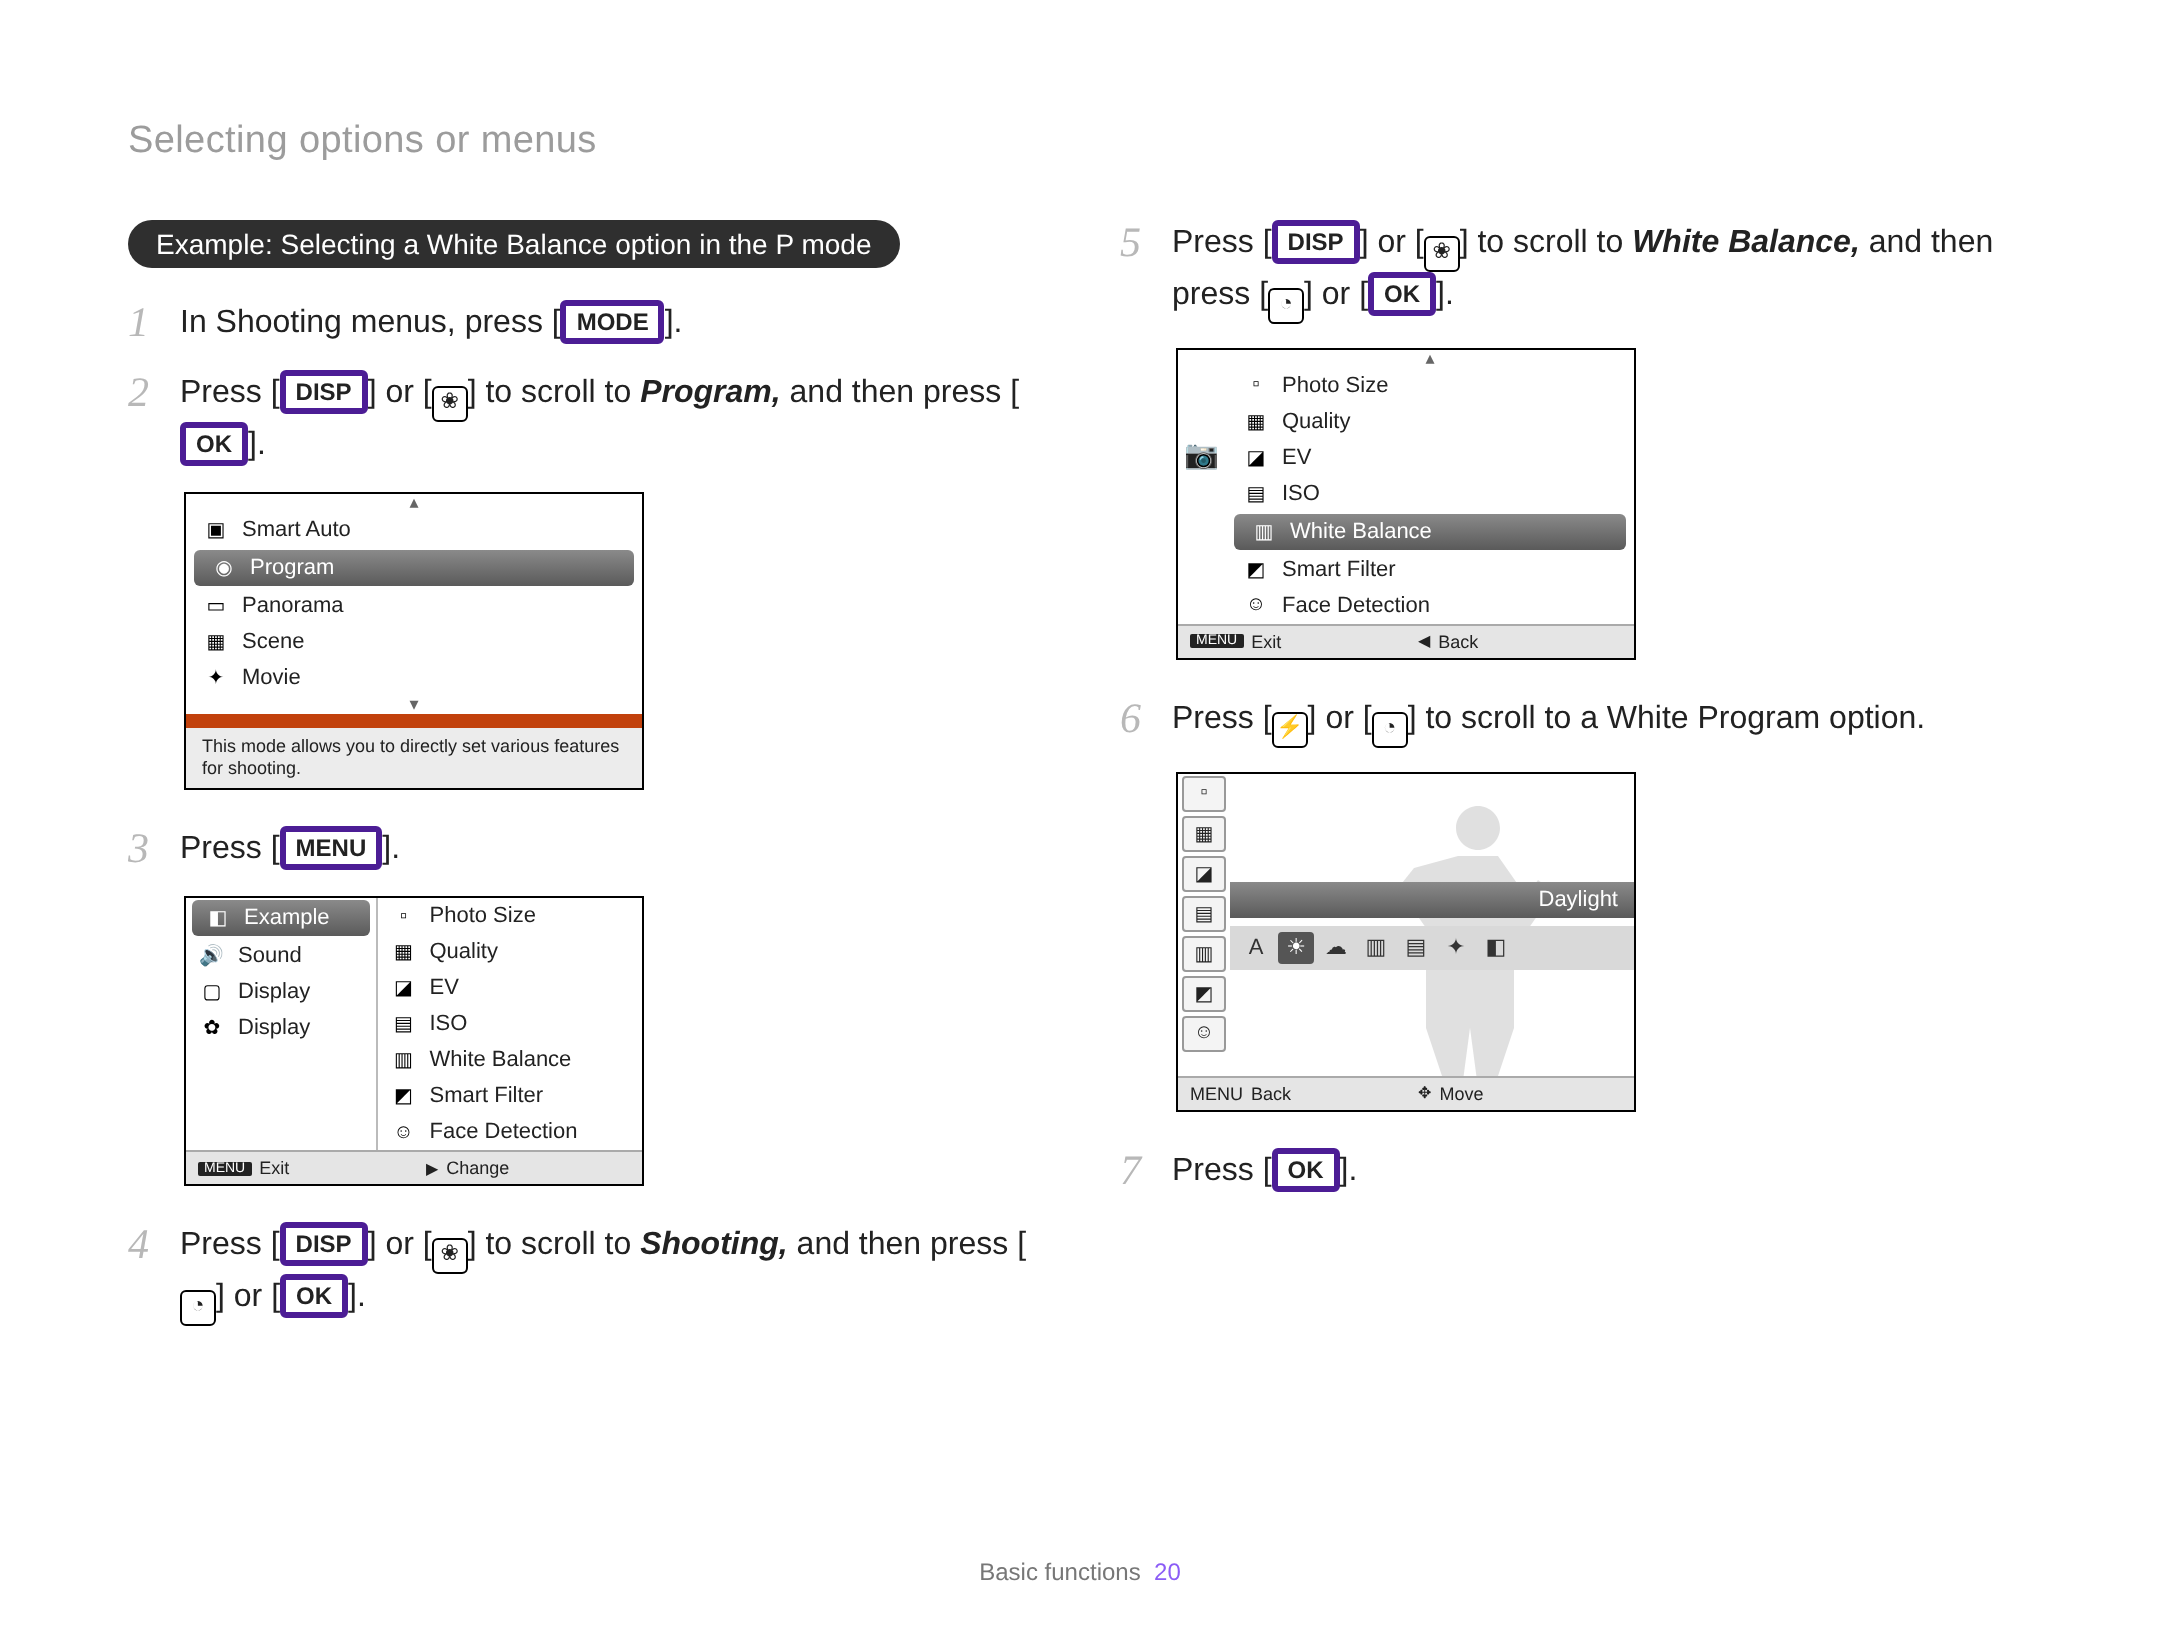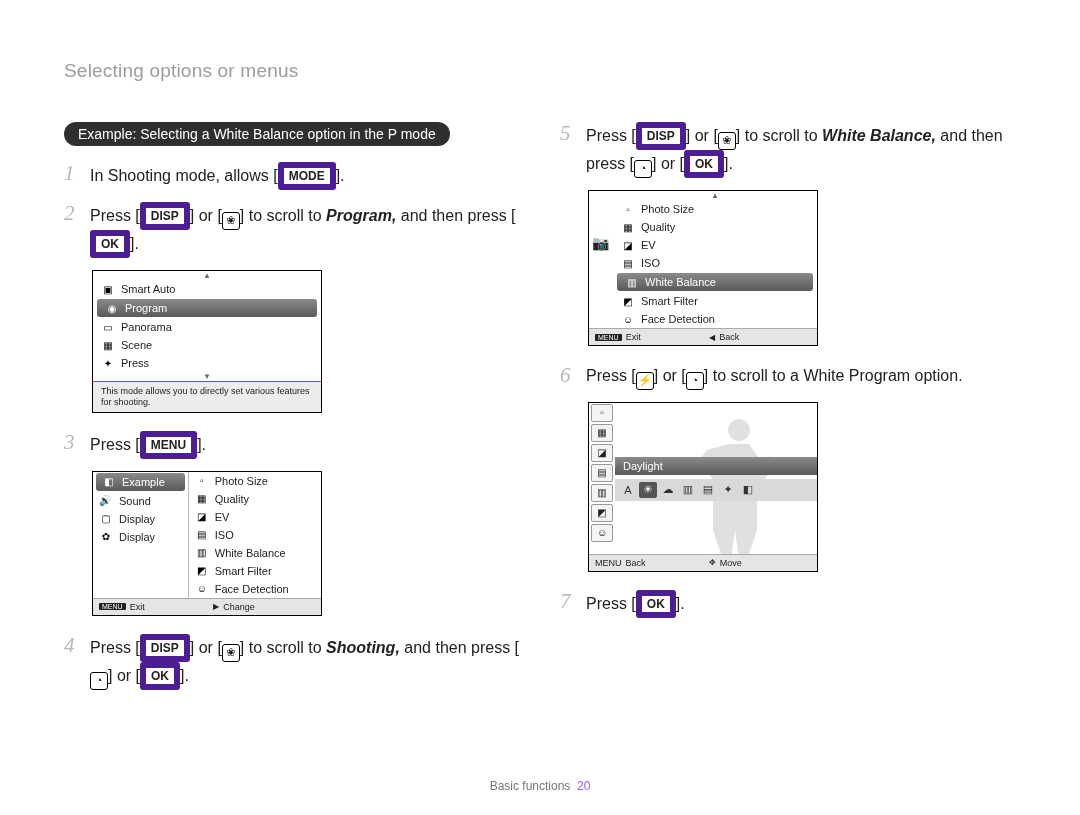--- a/index.html
+++ b/index.html
@@ -11,21 +11,21 @@
     color: #222;
     position: relative;
     padding: 60px 64px 40px 64px;
   }
   .header {
     font-size: 19px;
     font-weight: 300;
     color: #9c9c9c;
     font-style: normal;
     letter-spacing: 0.2px;
-    margin-bottom: 40px;
+    margin-bottom: 28px;
     font-family: "Arial Narrow", Arial, sans-serif;
   }
   .columns {
     display: flex;
     gap: 40px;
   }
   .col {
     flex: 1;
     min-width: 0;
   }
@@ -53,21 +53,21 @@
     font-weight: 400;
     font-family: Georgia, 'Times New Roman', serif;
     line-height: 1;
     padding-top: 1px;
     width: 16px;
     flex-shrink: 0;
   }
   .step-body { flex: 1; }
   .key {
     display: inline-block;
-    border: 6px solid #4c1d95;
+    border: 3px solid #4c1d95;
     border-radius: 3px;
     padding: 0 5px;
     font-size: 12px;
     font-weight: bold;
     line-height: 16px;
     vertical-align: 1px;
     background: #fff;
   }
   .key-icon {
     display: inline-flex;
@@ -111,21 +111,21 @@
     align-items: center;
     justify-content: center;
     font-size: 10px;
     color: #000;
   }
   .screen-row.sel .screen-icon { color:#fff; }
   .screen-caption {
     background: #ececec;
     font-size: 9px;
     padding: 4px 8px;
-    border-top: 1px solid #c2410c;
+    border-top: 7px solid #c2410c;
     line-height: 1.2;
   }
   .screen-footer {
     background: #e5e5e5;
     font-size: 9px;
     display: flex;
     border-top: 1px solid #aaa;
   }
   .screen-footer > div {
     flex: 1;
@@ -192,21 +192,21 @@
     background:rgba(0,0,0,0);
   }
   .sidebar-icons div {
     height:18px; display:flex; align-items:center; justify-content:center;
     font-size:10px; color:#222;
     border:1px solid #999; margin:1px 2px; border-radius:2px; background:#f4f4f4;
   }
   .wb-label-row {
     position:absolute; left:26px; right:0; top:54px;
     background:linear-gradient(#8a8a8a,#5a5a5a);
-    color:#fff; padding:3px 8px;
+    color:#fff; padding:3px 8px;text-align:right;
   }
   .wb-icons-row {
     position:absolute; left:26px; right:0; top:76px;
     background:#d9d9d9;
     display:flex; gap:2px; padding:3px 4px;
   }
   .wb-icons-row span {
     width:18px; height:16px; display:inline-flex; align-items:center; justify-content:center;
     font-size:11px; color:#333;
   }
@@ -243,21 +243,21 @@
 
 <div class="columns">
 
   <div class="col">
     <div class="pill">Example: Selecting a White Balance option in the P mode</div>
 
     
     <div class="step">
       <div class="stepnum">1</div>
       <div class="step-body">
-        <span>In Shooting mode, allows [</span><span class="key">MODE</span><span>].</span>
+        <span>In Shooting menus, press [</span><span class="key">MODE</span><span>].</span>
       </div>
     </div>
 
     
     <div class="step">
       <div class="stepnum">2</div>
       <div class="step-body">
         <span>Press [</span><span class="key">DISP</span><span>] or [</span><span class="key-icon">❀</span><span>] to scroll to </span><span class="bold">Program,</span><span> and then press [</span><span class="key">OK</span><span>].</span>
       </div>
     </div>
@@ -276,21 +276,21 @@
       <div class="screen-row">
           <span class="screen-icon">▭</span>
           <span>Panorama</span>
         </div>
       <div class="screen-row">
           <span class="screen-icon">▦</span>
           <span>Scene</span>
         </div>
       <div class="screen-row">
           <span class="screen-icon">✦</span>
-          <span>Press</span>
+          <span>Movie</span>
         </div>
       <div class="arrow-down">▾</div>
       <div class="screen-caption">This mode allows you to directly set various features for shooting.</div>
     </div>
 
     
     <div class="step">
       <div class="stepnum">3</div>
       <div class="step-body">
         <span>Press [</span><span class="key">MENU</span><span>].</span>

